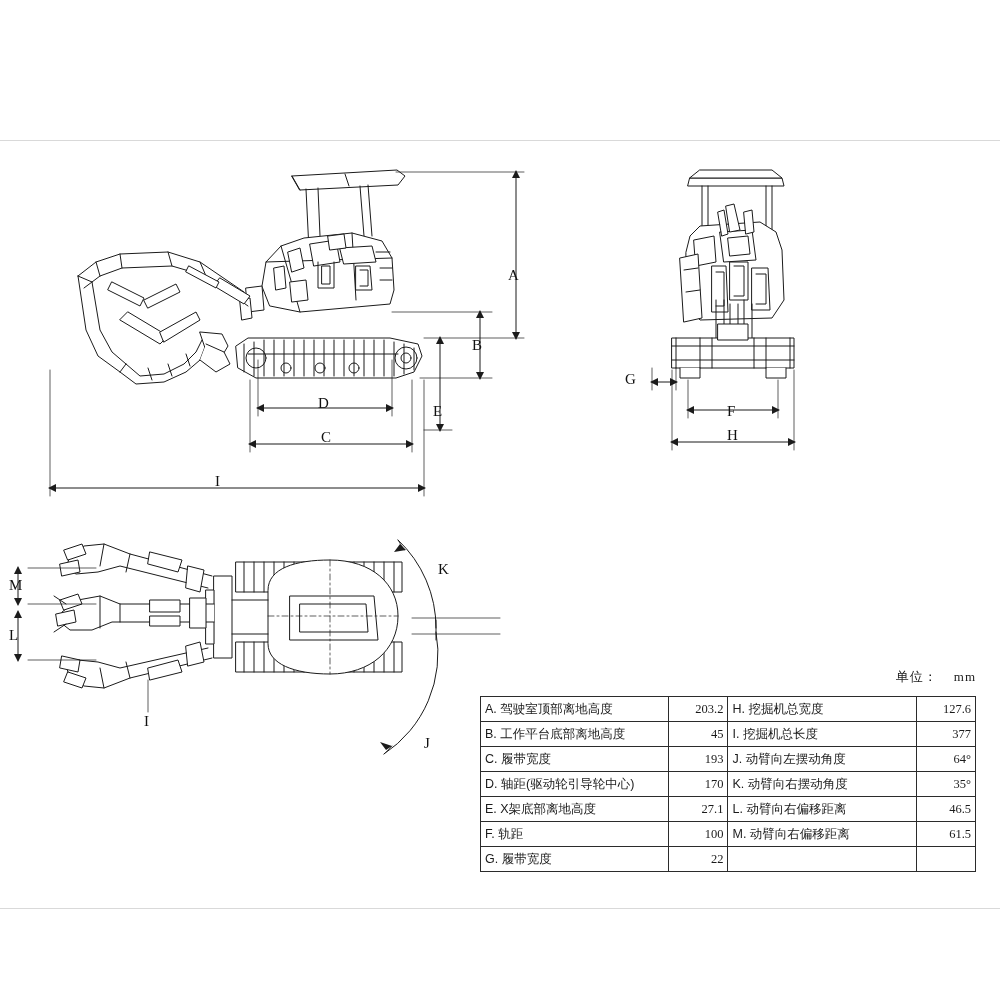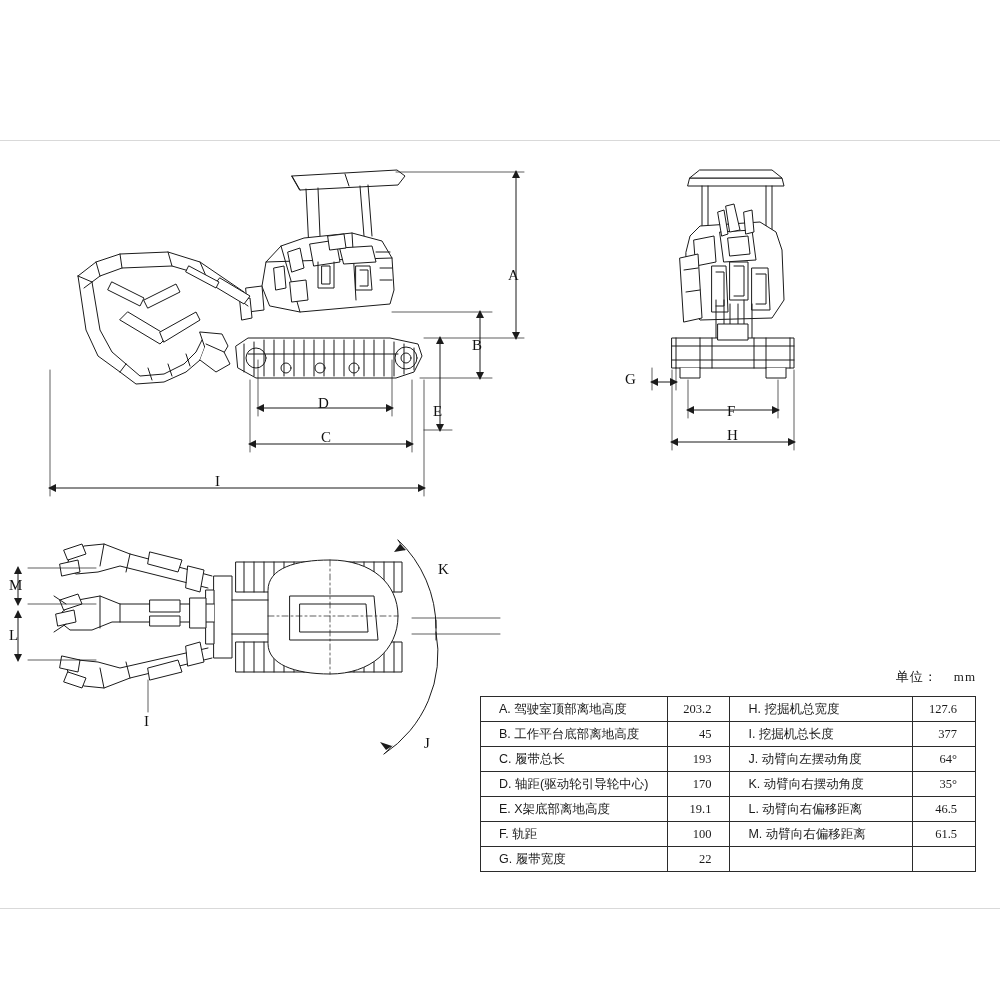--- a/index.html
+++ b/index.html
@@ -58,21 +58,21 @@
     position: absolute;
     left: 480px;
     top: 696px;
     width: 496px;
     border-collapse: collapse;
     font-size: 12.5px;
     background: #fff;
   }
   #spec-table td {
     border: 1px solid #2b2b2b;
-    padding: 3px 18px;
+    padding: 3px 4px;
     height: 18px;
     line-height: 15px;
     vertical-align: middle;
   }
   #spec-table td.name {
     width: 150px;
     white-space: nowrap;
     letter-spacing: 0px;
   }
   #spec-table td.val {
@@ -419,34 +419,34 @@
         <td class="name">H. 挖掘机总宽度</td>
         <td class="val">127.6</td>
       </tr>
       <tr>
         <td class="name">B. 工作平台底部离地高度</td>
         <td class="val">45</td>
         <td class="name">I. 挖掘机总长度</td>
         <td class="val">377</td>
       </tr>
       <tr>
-        <td class="name">C. 履带总长</td>
+        <td class="name">C. 履带宽度</td>
         <td class="val">193</td>
         <td class="name">J. 动臂向左摆动角度</td>
         <td class="val">64°</td>
       </tr>
       <tr>
         <td class="name">D. 轴距(驱动轮引导轮中心)</td>
         <td class="val">170</td>
         <td class="name">K. 动臂向右摆动角度</td>
         <td class="val">35°</td>
       </tr>
       <tr>
         <td class="name">E. X架底部离地高度</td>
-        <td class="val">19.1</td>
+        <td class="val">27.1</td>
         <td class="name">L. 动臂向右偏移距离</td>
         <td class="val">46.5</td>
       </tr>
       <tr>
         <td class="name">F. 轨距</td>
         <td class="val">100</td>
         <td class="name">M. 动臂向右偏移距离</td>
         <td class="val">61.5</td>
       </tr>
       <tr>

